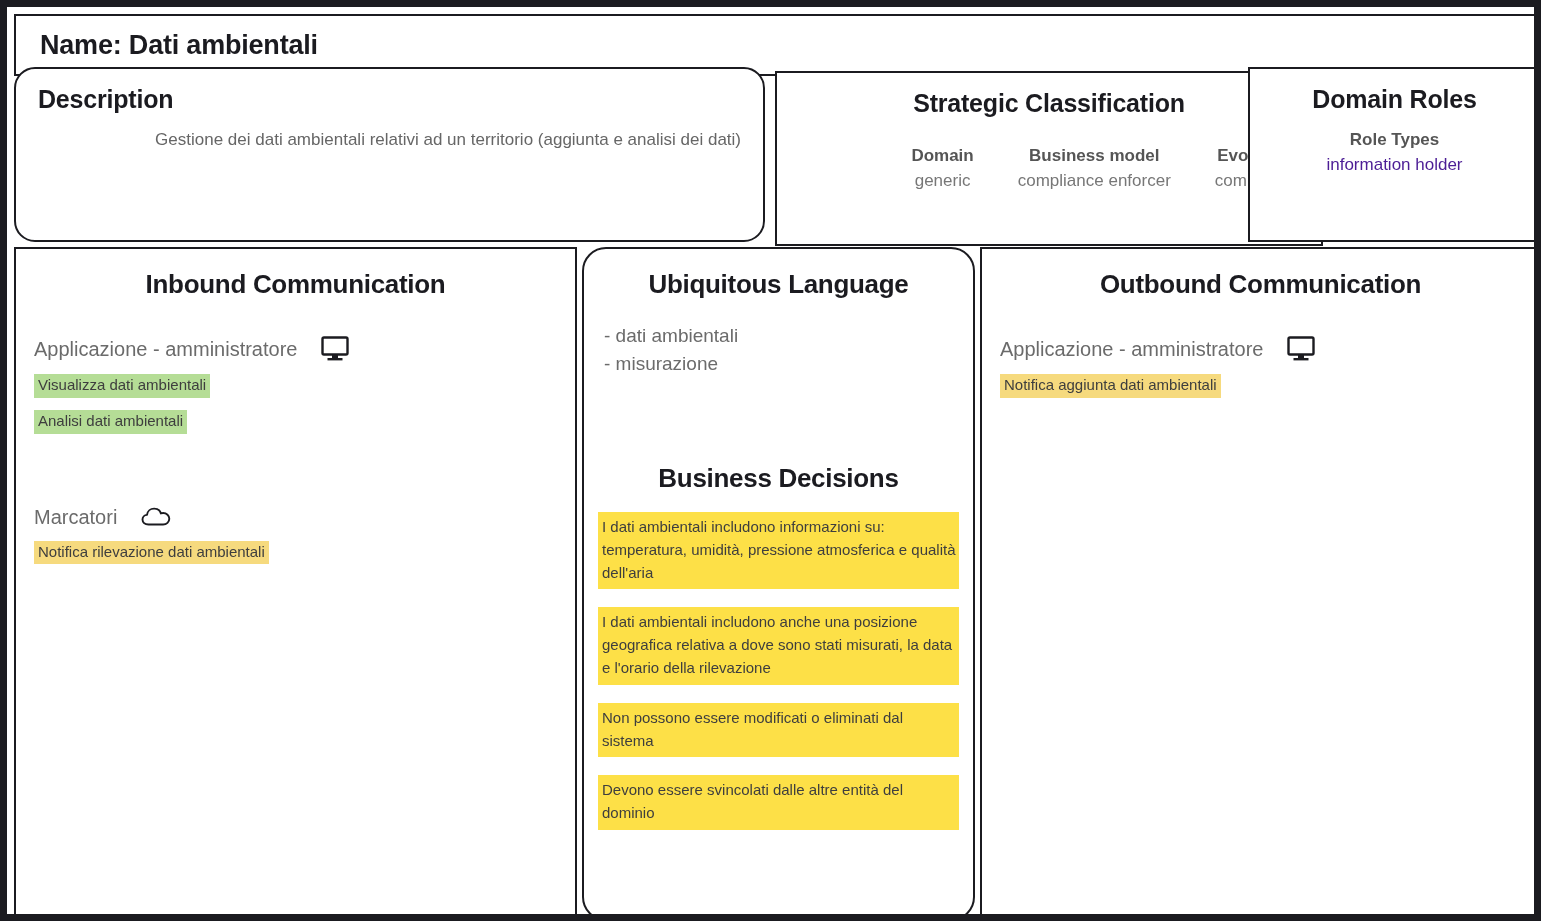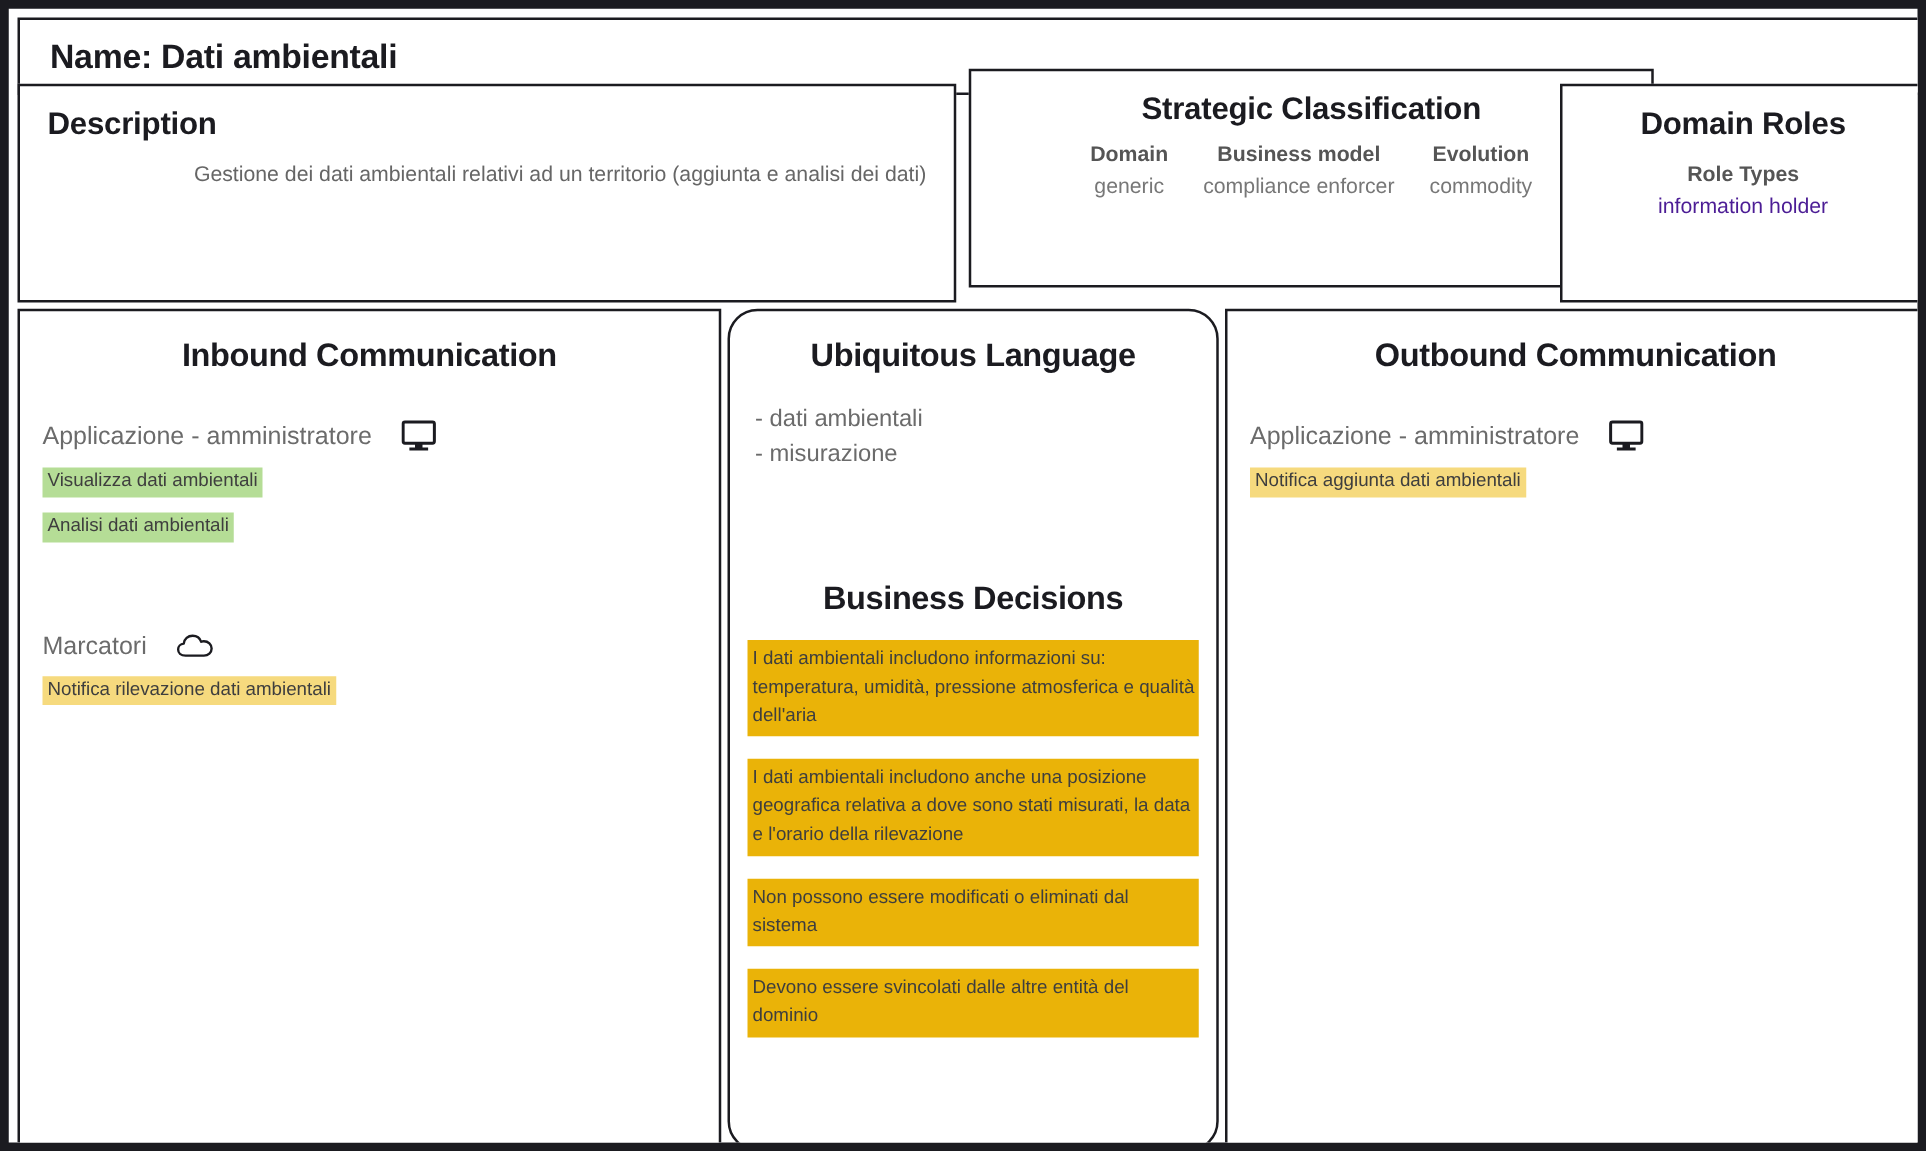--- a/index.html
+++ b/index.html
@@ -45,24 +45,25 @@
     letter-spacing: -0.2px;
   }
 
   
   .desc-panel {
     left: 7px;
     top: 60px;
     width: 751px;
     height: 175px;
     padding: 16px 22px 0 22px;
+    border-radius: 21px;
   }
   .class-panel {
     left: 768px;
-    top: 48px;
+    top: 64px;
     width: 548px;
     height: 175px;
     padding: 16px 10px 0 10px;
     text-align: center;
   }
   .roles-panel {
     left: 1241px;
     top: 60px;
     width: 293px;
     height: 175px;
@@ -82,23 +83,23 @@
   .desc-body {
     font-size: 17px;
     color: #666666;
     line-height: 1.6;
     max-width: 710px;
     text-align: right;
   }
 
   .class-grid {
     display: flex;
-    justify-content: center;
-    gap: 0;
-    margin-top: 12px;
+    justify-content: flex-end;
+    gap: 16px;
+    margin-top: 28px;
   }
   .class-cell { padding: 0 14px; }
   .class-label {
     font-size: 17px;
     font-weight: bold;
     color: #555555;
     margin-bottom: 5px;
     white-space: nowrap;
   }
   .class-value {
@@ -196,21 +197,21 @@
   .bd-title {
     font-size: 26px;
     font-weight: bold;
     color: #1b1b20;
     text-align: center;
     margin: 86px 0 0 0;
     letter-spacing: -0.3px;
   }
 
   .bd-card {
-    background: #eab308;
+    background: #fde047;
     color: #3e3e3e;
     font-size: 15px;
     line-height: 1.52;
     padding: 4px 2px 5px 4px;
     margin-top: 18px;
     box-sizing: border-box;
   }
   .bd-list { margin-top: 4px; }
 </style>
 </head>

